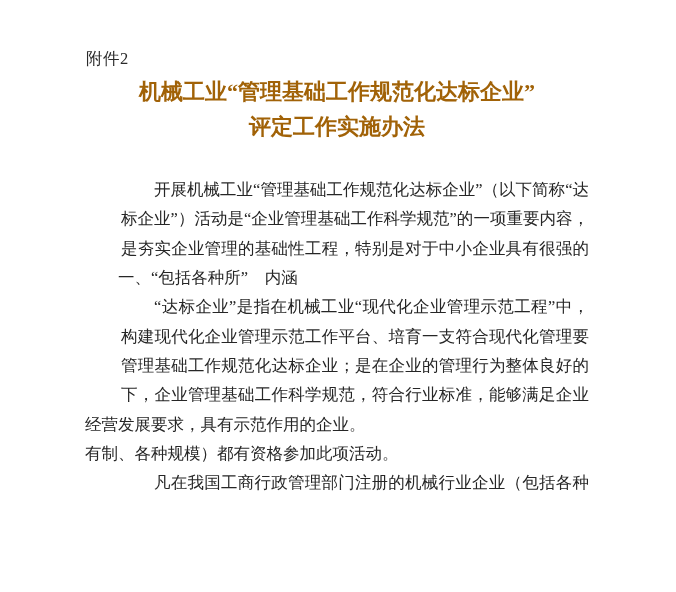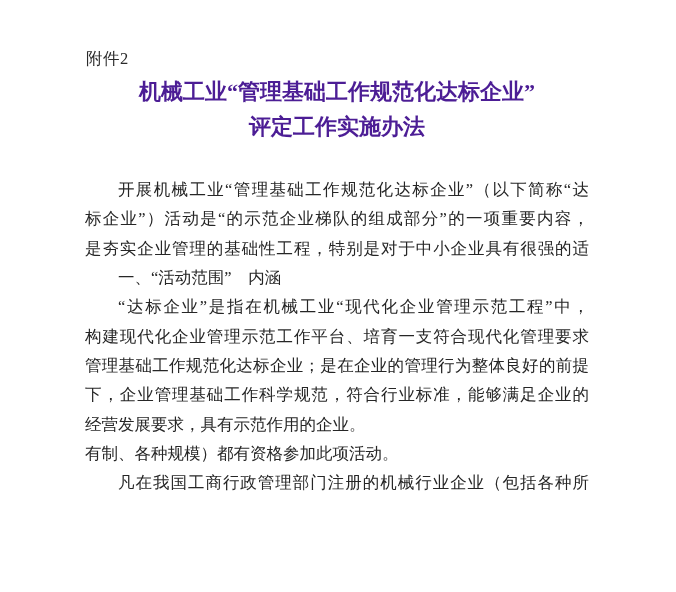--- a/index.html
+++ b/index.html
@@ -27,63 +27,64 @@
   }
   .doc-title {
     position: absolute;
     left: 85px;
     top: 75px;
     width: 504px;
     text-align: center;
     font-weight: bold;
     font-size: 22px;
     line-height: 34.5px;
-    color: #4c1d95;
+    color: #a16207;
     white-space: nowrap;
   }
   .doc-body {
     position: absolute;
     left: 85px;
     top: 175px;
     width: 504px;
     font-size: 16.5px;
     line-height: 29.35px;
     color: #262626;
   }
   .body-line {
     white-space: nowrap;
   }
   .body-line.just {
     white-space: normal;
     text-align: justify;
     text-align-last: justify;
     overflow: hidden;
     height: 29.35px;
+    margin-left: 36px;
   }
   .body-line.ind {
     padding-left: 33px;
   }
 </style>
 </head>
 <body>
 
 <div class="page">
 
   <div class="attachment-label">附件2</div>
 
   <div class="doc-title">
     <div>机械工业“管理基础工作规范化达标企业”</div>
     <div>评定工作实施办法</div>
   </div>
 
   <div class="doc-body">
     <div class="body-line just ind">开展机械工业“管理基础工作规范化达标企业”（以下简称“达</div>
-    <div class="body-line just">标企业”）活动是“的示范企业梯队的组成部分”的一项重要内容，</div>
+    <div class="body-line just">标企业”）活动是“企业管理基础工作科学规范”的一项重要内容，</div>
     <div class="body-line just">是夯实企业管理的基础性工程，特别是对于中小企业具有很强的适</div>
-    <div class="body-line ind">一、“活动范围”　内涵</div>
+    <div class="body-line ind">一、“包括各种所”　内涵</div>
     <div class="body-line just ind">“达标企业”是指在机械工业“现代化企业管理示范工程”中，</div>
     <div class="body-line just">构建现代化企业管理示范工作平台、培育一支符合现代化管理要求</div>
     <div class="body-line just">管理基础工作规范化达标企业；是在企业的管理行为整体良好的前提</div>
     <div class="body-line just">下，企业管理基础工作科学规范，符合行业标准，能够满足企业的</div>
     <div class="body-line">经营发展要求，具有示范作用的企业。</div>
     <div class="body-line">有制、各种规模）都有资格参加此项活动。</div>
     <div class="body-line just ind">凡在我国工商行政管理部门注册的机械行业企业（包括各种所</div>
   </div>
 
 </div>

